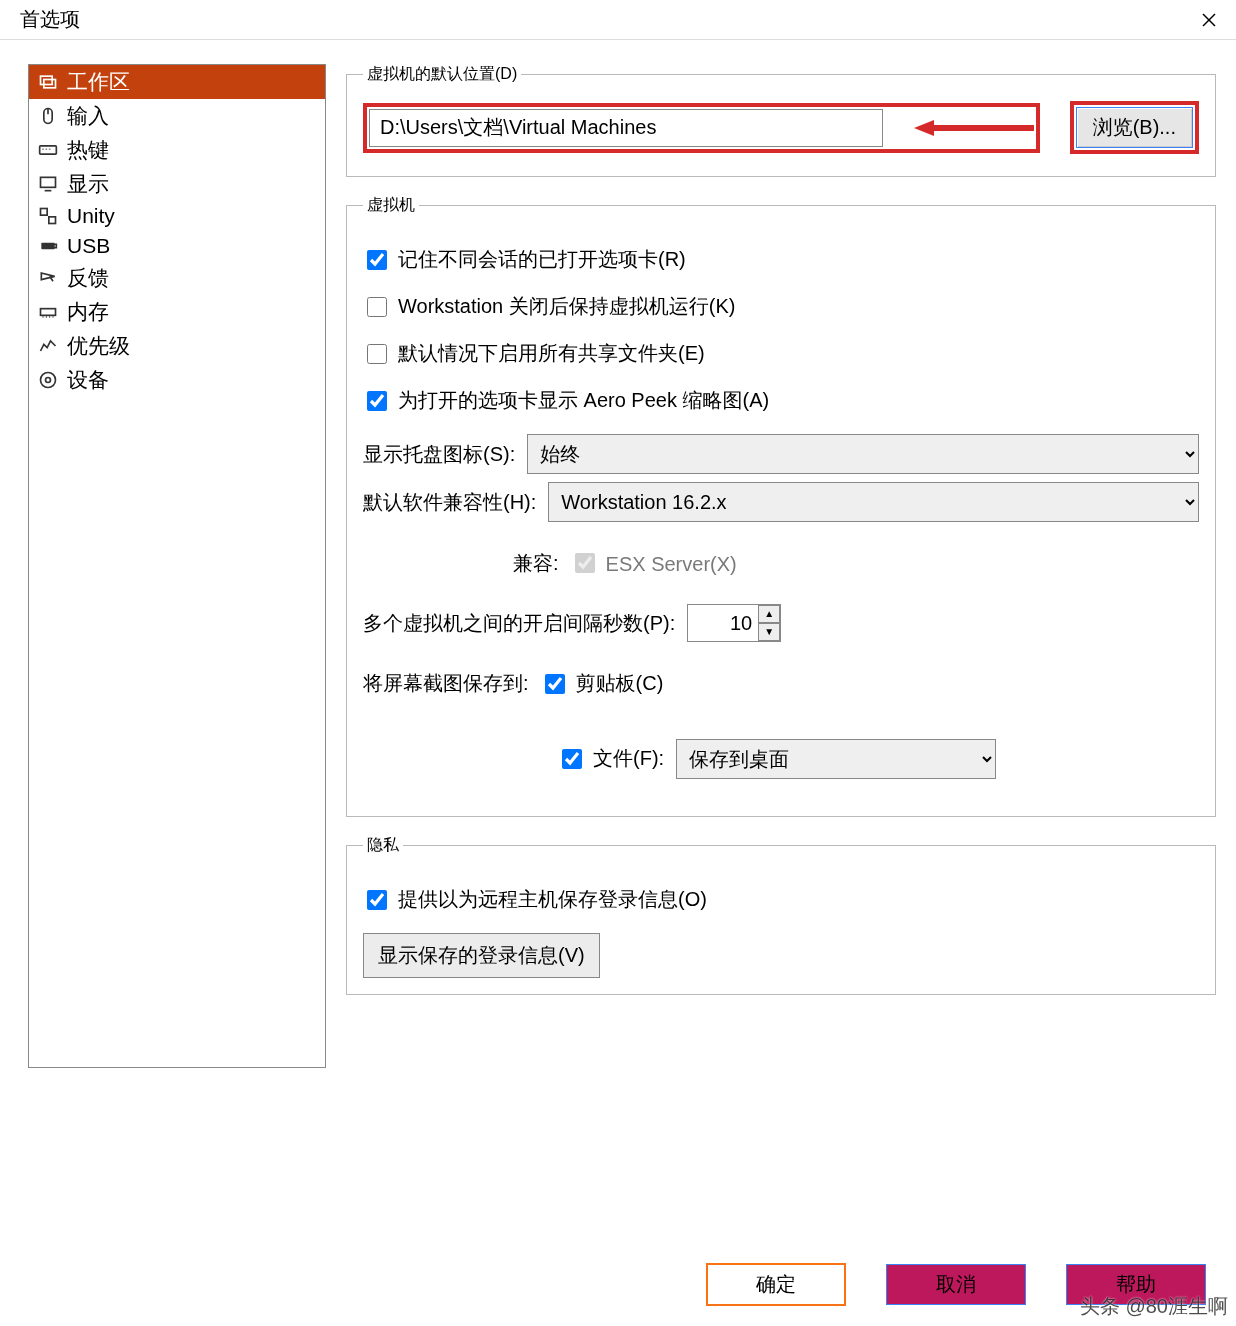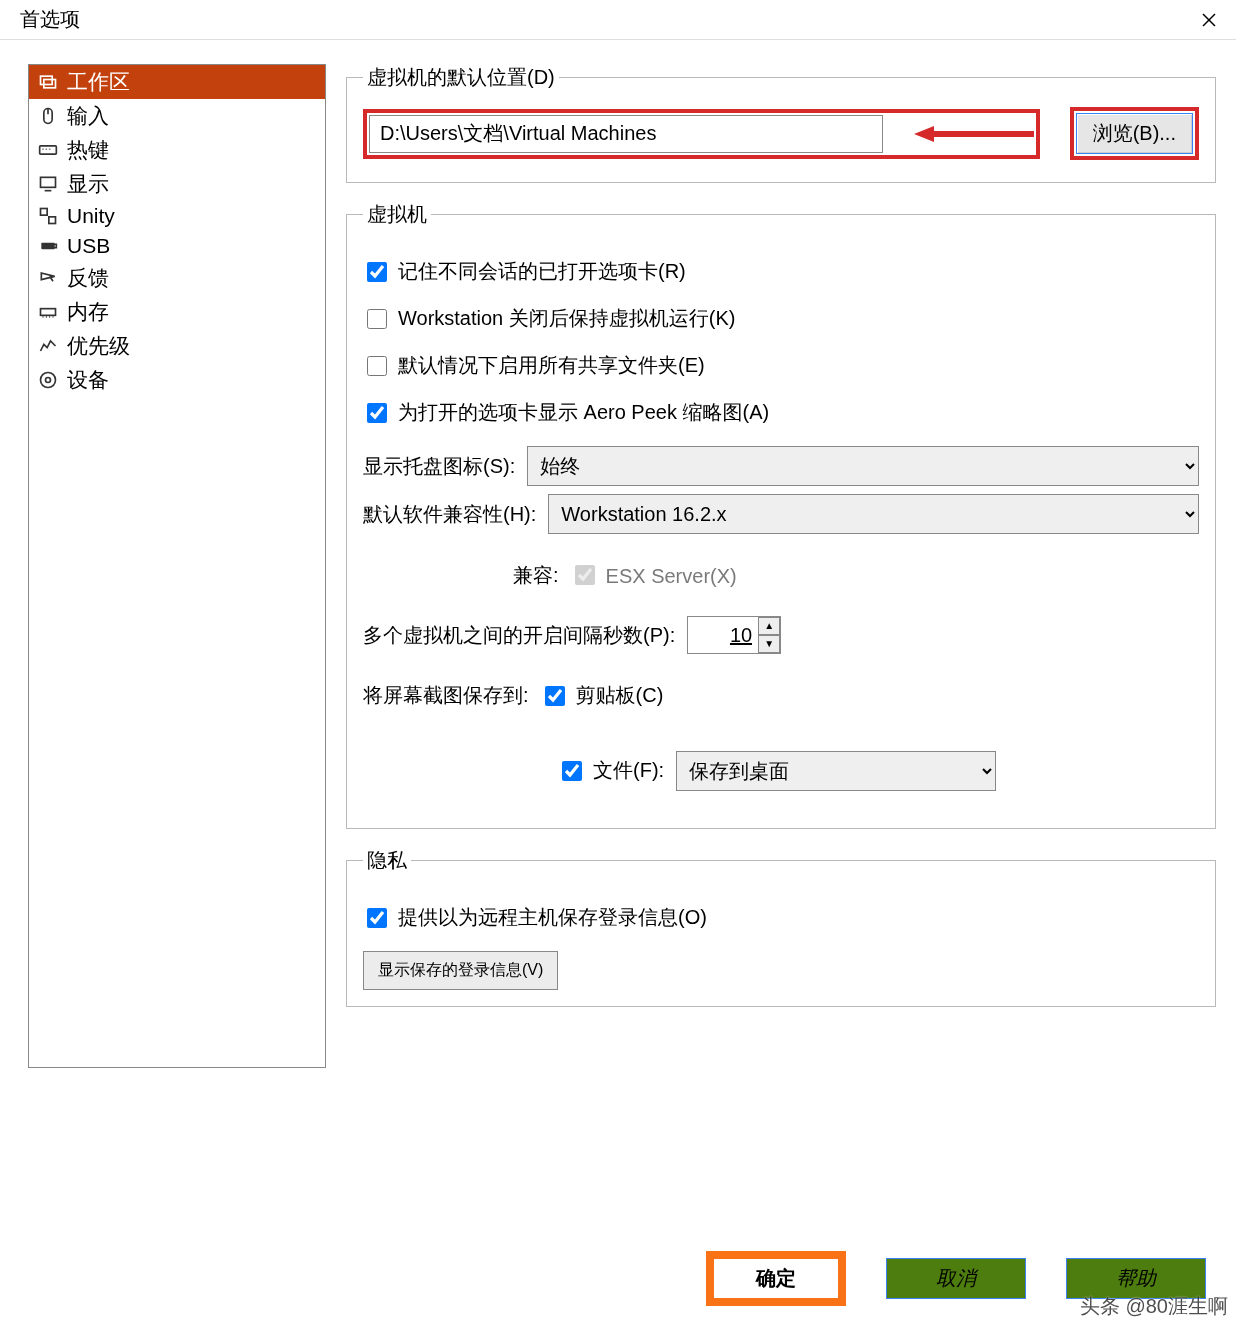--- a/index.html
+++ b/index.html
@@ -9,44 +9,44 @@
   .titlebar .title { font-size: 20px; }
   .close-btn { width: 46px; height: 44px; display: flex; align-items: center; justify-content: center; font-size: 22px; }
   .body { display: flex; flex: 1; padding: 24px 20px 0 28px; gap: 20px; min-height: 0; }
   .sidebar { width: 298px; border: 1px solid #888; background: #fff; height: 1004px; }
   .sbitem { display: flex; align-items: center; gap: 8px; padding: 3px 8px 3px 8px; font-size: 21px; }
   .sbitem.sel { background: #c2410c; color: #fff; }
   .sbicon { width: 22px; height: 22px; display: inline-flex; align-items: center; justify-content: center; }
   .sbicon svg { width: 20px; height: 20px; }
   .main { flex: 1; display: flex; flex-direction: column; gap: 18px; min-width: 0; }
   fieldset { border: 1px solid #b9b9b9; padding: 10px 16px 16px 16px; margin: 0; position: relative; }
-  legend { font-size: 20px; padding: 0 4px; }
+  legend { font-size: 16px; padding: 0 4px; }
   .row { display: flex; align-items: center; gap: 10px; margin: 6px 0; }
   .path-input { flex: 1; height: 38px; padding: 0 10px; font-size: 20px; border: 1px solid #888; background: #fff; }
   .btn { padding: 6px 16px; font-size: 20px; border: 1px solid #3b82f6; background: #eee; cursor: pointer; }
   .btn.inset { background: #e6e6e6; box-shadow: inset 1px 1px 0 #fff, inset -1px -1px 0 #ccc; }
   .red-box { border: 4px solid #d62a2a; display: flex; align-items: center; }
   .red-path { flex: 1; padding: 2px; display:flex; }
   .red-browse { padding: 2px; margin-left: 20px; }
   .arrow { width: 120px; height: 20px; margin-left: 10px; }
   .cbrow { display: flex; align-items: flex-end; gap: 8px; margin: 20px 0; font-size: 20px; }
   .cbrow input[type=checkbox] { width: 20px; height: 20px; }
   .cbrow.disabled { color: #7a7a7a; }
   .formrow { display: flex; align-items: center; gap: 12px; margin: 8px 0; font-size: 20px; }
   .formrow label.lab { white-space: nowrap; }
   select.sel { flex: 1; height: 40px; font-size: 20px; padding: 0 8px; border: 1px solid #888; background: #efefef; }
   .num { width: 70px; height: 36px; text-align: right; padding: 0 6px; font-size: 20px; }
   .spinner-wrap { display:flex; align-items:center; border:1px solid #888; }
   .spin-btns { display:flex; flex-direction:column; }
   .spin-btns button { width:22px; height:18px; font-size:10px; line-height:1; border:1px solid #888; background:#eee; padding:0; }
   .footer { display: flex; justify-content: flex-end; align-items: center; gap: 40px; padding: 14px 30px 20px 0; position: relative; }
-  .btn.primary { border: 8px solid #f97316; background: #fff; color:#000; min-width: 140px; text-align:center;font-weight:bold; }
-  .btn.neutral { background: #4d7c0f; min-width: 140px; text-align:center;font-style:italic; }
+  .btn.primary { border: 2px solid #f97316; background: #fff; color:#000; min-width: 140px; text-align:center; }
+  .btn.neutral { background: #be185d; min-width: 140px; text-align:center; }
   .watermark { position: absolute; right: 8px; bottom: 6px; font-size: 20px; color: rgba(0,0,0,0.7); text-shadow: 0 0 2px #fff; pointer-events:none; }
-  .smallbtn { padding: 8px 14px; font-size: 16px; border: 1px solid #888; background: #ececec; }
+  .smallbtn { padding: 8px 14px; font-size: 20px; border: 1px solid #888; background: #ececec; }
 </style>
 </head>
 <body>
 
 <div class="window">
   <div class="titlebar">
     <span class="title">首选项</span>
     <div class="close-btn">
       <svg viewBox="0 0 16 16" width="16" height="16">
           <line x1="2" y1="2" x2="14" y2="14" stroke="#000" stroke-width="1.5"></line>
@@ -209,21 +209,21 @@
           <label class="lab">兼容:</label>
           <div class="cbrow disabled">
             <input type="checkbox" checked="" disabled="" style="">
             <span>ESX Server(X)</span>
           </div>
         </div>
 
         <div class="formrow">
           <label class="lab">多个虚拟机之间的开启间隔秒数(P):</label>
           <div class="spinner-wrap">
-            <input class="num" style="border: none; text-decoration: underline;" value="10">
+            <input class="num" style="border: none;" value="10">
             <div class="spin-btns">
               <button>▲</button>
               <button>▼</button>
             </div>
           </div>
         </div>
 
         <div class="formrow">
           <label class="lab">将屏幕截图保存到:</label>
           <div class="cbrow">

